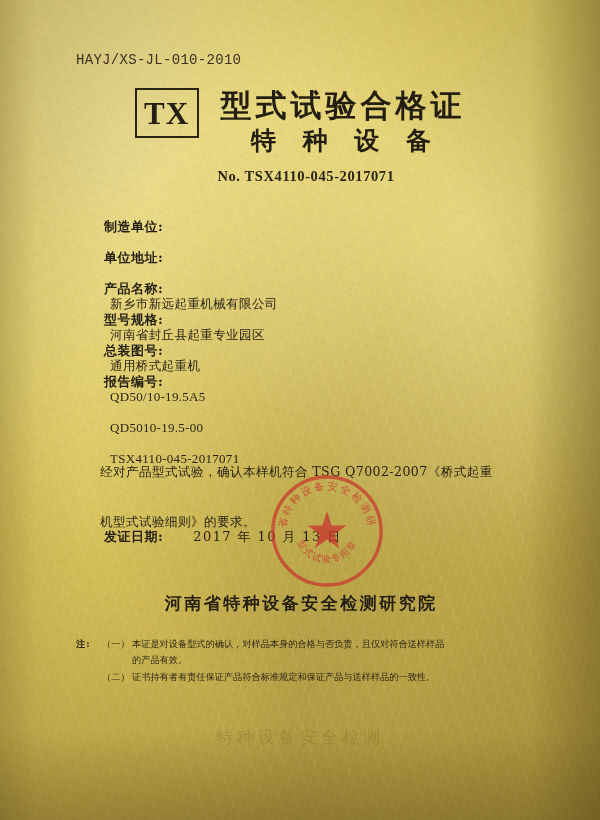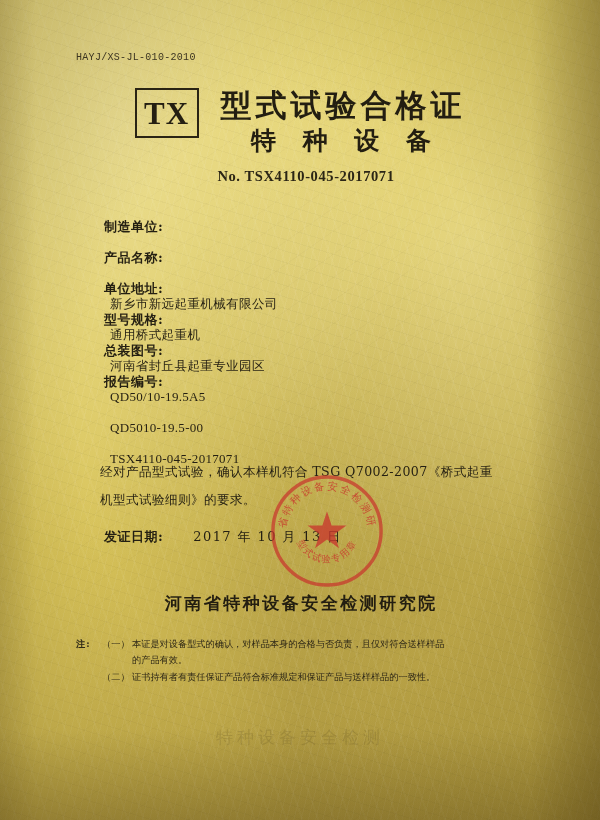--- a/index.html
+++ b/index.html
@@ -64,21 +64,21 @@
     width: 100%;
     height: 100%;
   }
 
   
   #doc-code {
     position: absolute;
     left: 76px;
     top: 52px;
     font-family: "Liberation Mono", monospace;
-    font-size: 10px;
+    font-size: 14px;
     letter-spacing: 0.3px;
     color: #3a3320;
   }
 
   
   #title-block {
     position: absolute;
     left: 0;
     right: 0;
     top: 84px;
@@ -185,21 +185,21 @@
     position: absolute;
     left: 100px;
     top: 458px;
     width: 420px;
     font-family: "DejaVu Serif", serif;
     font-size: 12.6px;
     line-height: 2.2;
     color: #241f12;
     letter-spacing: 0.4px;
   }
-  #statement .l2 { display: block; }
+  #statement .l2 { display: block; margin-top: 22px; }
 
   #issue-row {
     position: absolute;
     left: 104px;
     top: 528px;
     display: flex;
     align-items: baseline;
     font-family: "DejaVu Serif", serif;
     font-size: 13px;
     color: #241f12;
@@ -295,26 +295,26 @@
     </div>
 
     <div id="serial">No. TSX4110-045-2017071</div>
 
     <div id="fields">
       <div class="field-row">
         <span class="field-label">制造单位:</span>
         <span class="field-value">新乡市新远起重机械有限公司</span>
       </div>
       <div class="field-row">
+        <span class="field-label">单位地址:</span>
+        <span class="field-value">河南省封丘县起重专业园区</span>
+      </div>
+      <div class="field-row">
         <span class="field-label">产品名称:</span>
         <span class="field-value">通用桥式起重机</span>
-      </div>
-      <div class="field-row">
-        <span class="field-label">单位地址:</span>
-        <span class="field-value">河南省封丘县起重专业园区</span>
       </div>
       <div class="field-row">
         <span class="field-label">型号规格:</span>
         <span class="field-value mono">QD50/10-19.5A5</span>
       </div>
       <div class="field-row">
         <span class="field-label">总装图号:</span>
         <span class="field-value mono">QD5010-19.5-00</span>
       </div>
       <div class="field-row">

